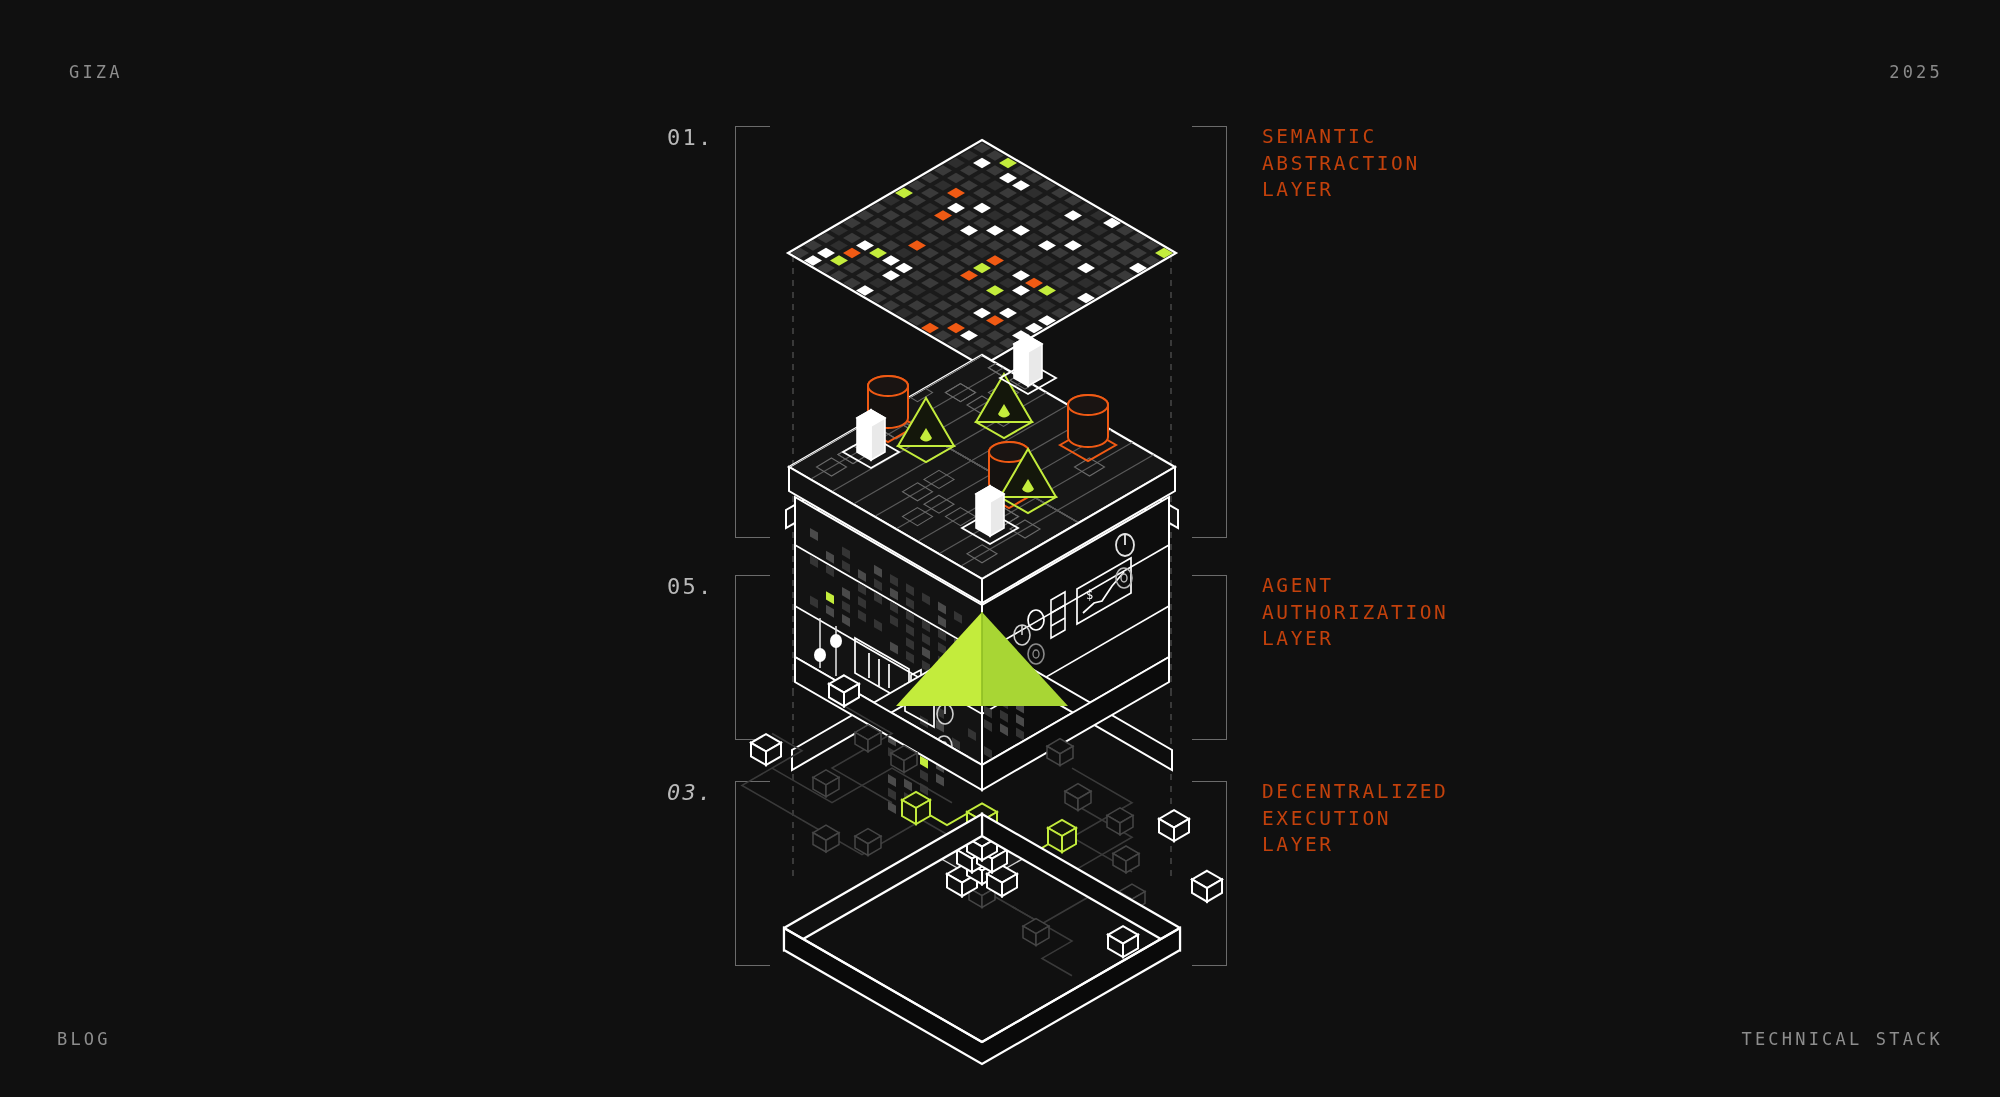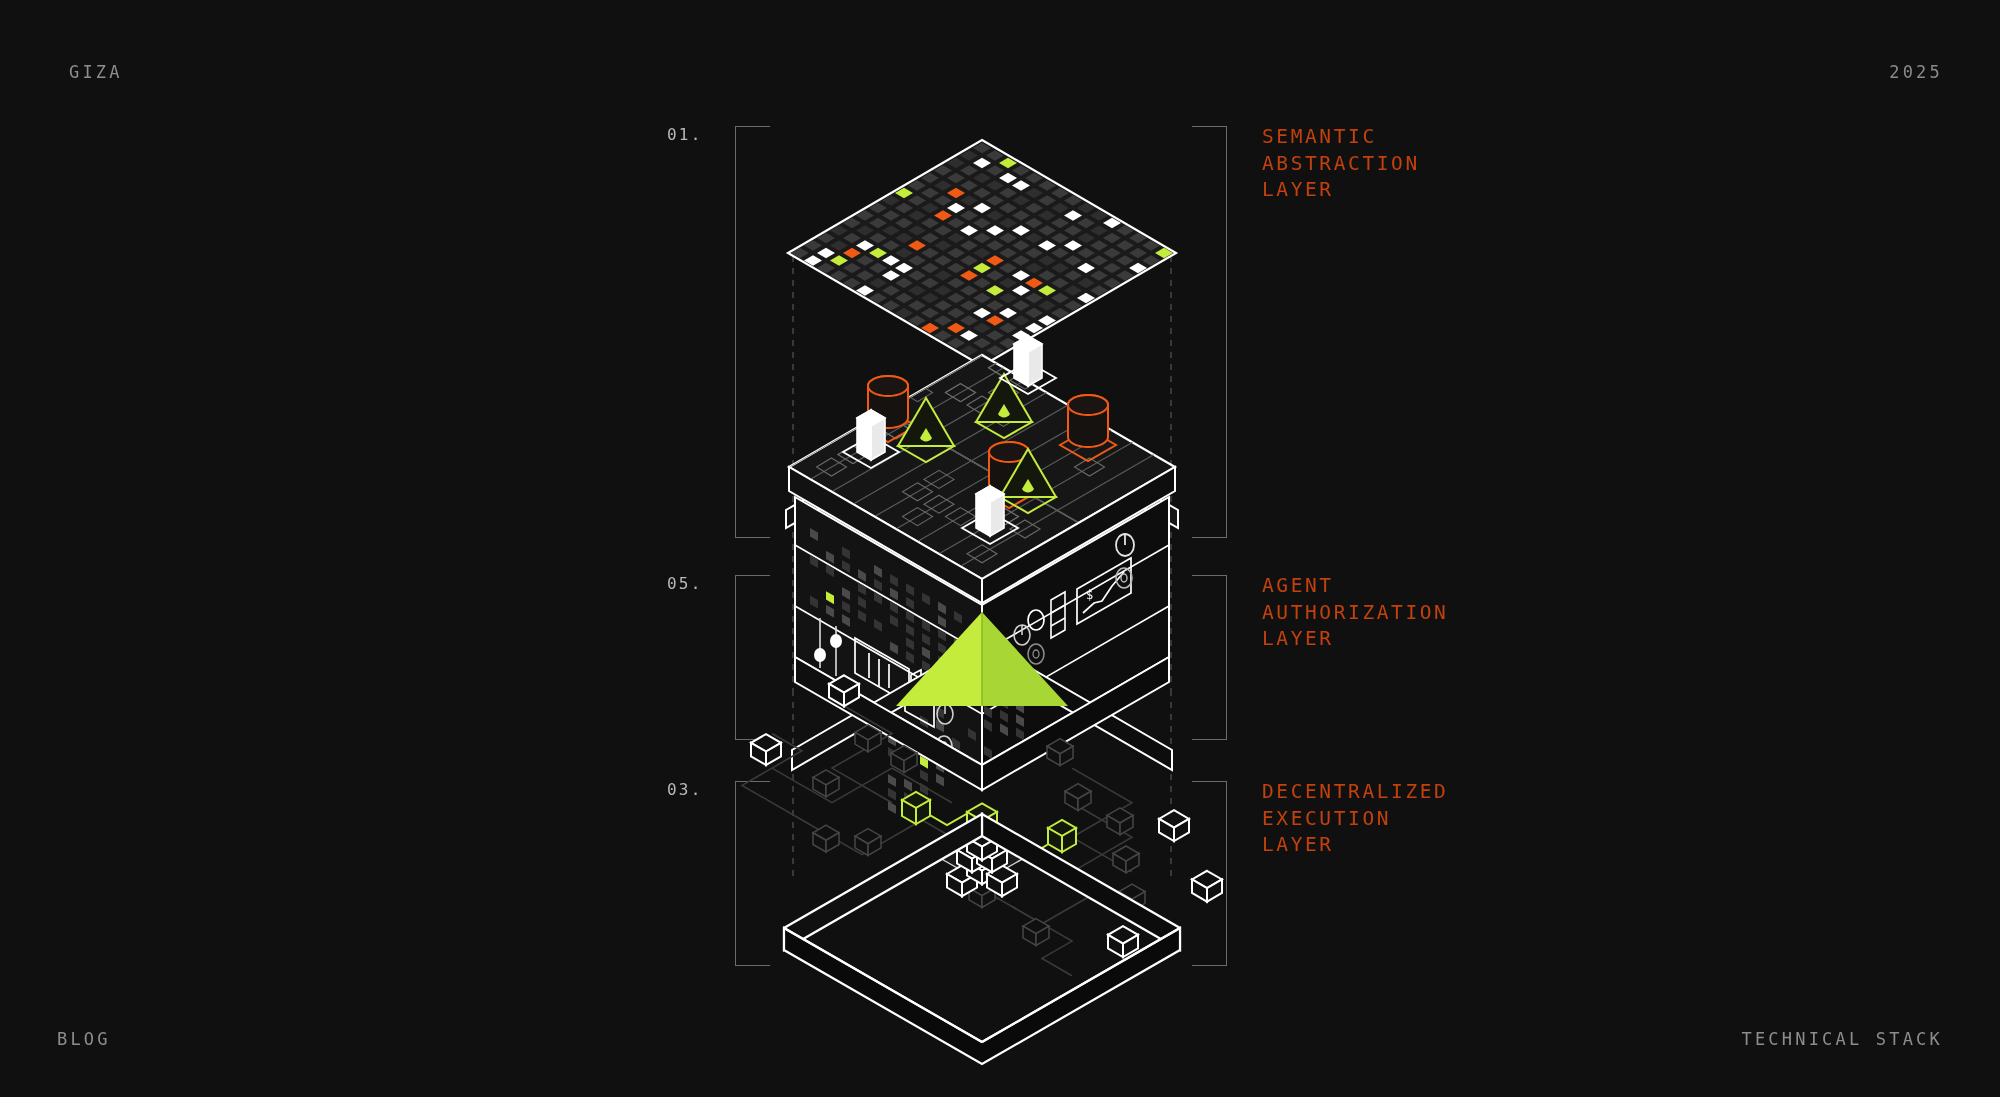--- a/index.html
+++ b/index.html
@@ -10,21 +10,21 @@
 
   
   .corner{position:absolute;font-size:17px;letter-spacing:3.2px;color:#8d8d8d;
           font-family:"DejaVu Sans Mono","Liberation Mono",monospace;white-space:nowrap;}
   .c-tl{left:57px;top:62px;margin-left:12px;}
   .c-tr{right:57px;top:62px;color:#8a8a8a;}
   .c-bl{left:57px;bottom:48px;}
   .c-br{right:57px;bottom:48px;}
 
   
-  .idx{position:absolute;font-size:16px;letter-spacing:2.2px;color:#b9b9b9;
+  .idx{position:absolute;font-size:22px;letter-spacing:2.2px;color:#b9b9b9;
        font-family:"DejaVu Sans Mono","Liberation Mono",monospace;}
 
   
   .brk{position:absolute;width:34px;border-top:1.3px solid #6b6b6b;
        border-bottom:1.3px solid #6b6b6b;}
   .brk.left{border-left:1.3px solid #6b6b6b;}
   .brk.right{border-right:1.3px solid #6b6b6b;}
 
   
   .lbl{position:absolute;font-size:19.5px;line-height:26.5px;letter-spacing:2.6px;
@@ -53,21 +53,21 @@
 ABSTRACTION
 LAYER</div>
 
   <div class="idx" style="left:667px;top:574px;">05.</div>
   <div class="brk left" style="left:735px;top:575px;height:163px;"></div>
   <div class="brk right" style="left:1192px;top:575px;height:163px;"></div>
   <div class="lbl" style="left:1262px;top:573px;">AGENT
 AUTHORIZATION
 LAYER</div>
 
-  <div class="idx" style="left:667px;top:780px;">03.</div>
+  <div class="idx" style="left:667px;top:780px;font-style:italic;">03.</div>
   <div class="brk left" style="left:735px;top:781px;height:183px;"></div>
   <div class="brk right" style="left:1192px;top:781px;height:183px;"></div>
   <div class="lbl" style="left:1262px;top:779px;">DECENTRALIZED
 EXECUTION
 LAYER</div>
 
   <div class="stage">
     <svg class="art" width="2000" height="1097" viewBox="0 0 2000 1097">
       <defs>
         <clipPath id="topDiamond">

